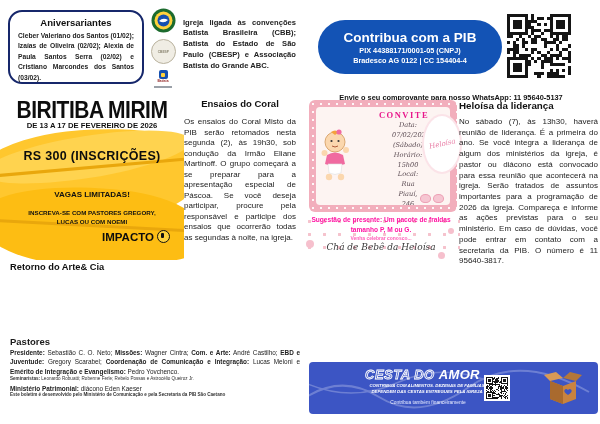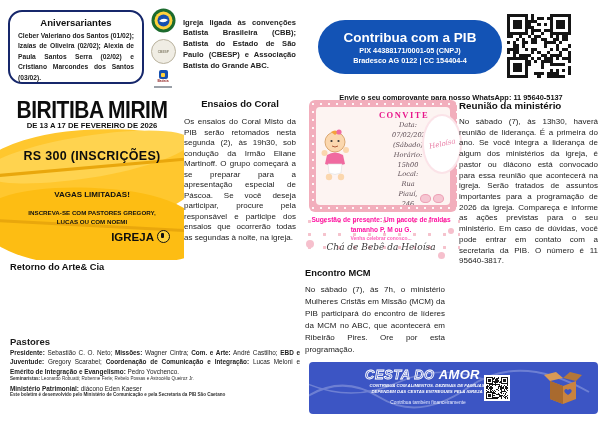--- a/index.html
+++ b/index.html
@@ -139,21 +139,21 @@
     <div class="blob" style="left:-22px;top:92px;width:232px;height:78px;background:#fdbd13;border-radius:55% 45% 60% 40%/50% 60% 45% 55%;transform:rotate(4deg);"></div>
     <div class="blob" style="left:-18px;top:40px;width:210px;height:42px;background:#ffd34f;border-radius:50%;transform:rotate(-9deg);"></div>
     <div class="blob" style="left:-10px;top:70px;width:200px;height:3px;background:#e9a70c;transform:rotate(-5deg);border-radius:2px;"></div>
     <div class="blob" style="left:-10px;top:128px;width:200px;height:3px;background:#e9a70c;transform:rotate(3deg);border-radius:2px;"></div>
     <div class="camp-title">BIRITIBA MIRIM</div>
     <div class="camp-dates">DE 13 A 17 DE FEVEREIRO DE 2026</div>
     <div class="camp-price">RS 300 (INSCRIÇÕES)</div>
     <div class="camp-vagas">VAGAS LIMITADAS!</div>
     <div class="camp-sign">INSCREVA-SE COM PASTORES GREGORY, LUCAS OU COM NOEMI</div>
     <div class="camp-brand">
-      <span>IGREJA</span>
+      <span>IMPACTO</span>
       <span class="impacto-ic"></span>
     </div>
   </section>
 
   <section class="abs arte">
     <h3>Retorno do Arte&amp; Cia</h3>
   </section>
 
   <section class="abs team">
     <p class="t2">Pastores</p>
@@ -448,27 +448,23 @@
 
   <div class="abs under">
     <p class="gift">Sugestão de presente: Um pacote de fraldas tamanho P, M ou G.</p>
     <p class="come">Venha celebrar conosco...</p>
     <p class="evt">Chá de Bebê da Heloísa</p>
   </div>
   <span class="sprinkle" style="left:306px;top:240px;"></span>
   <span class="sprinkle" style="left:448px;top:228px;width:6px;height:6px;"></span>
   <span class="sprinkle" style="left:438px;top:252px;width:7px;height:7px;"></span>
 
-  <section class="abs mcm">
-    <h3>Encontro MCM</h3>
-    <p class="just">No sábado (7), às 7h, o ministério Mulheres Cristãs em Missão (MCM) da PIB participará do encontro de líderes da MCM no ABC, que acontecerá em Ribeirão Pires. Ore por esta programação.</p>
-  </section>
 
   <section class="abs lead">
-    <h3>Reunião da ministério</h3>
+    <h3>Heloísa da liderança</h3>
     <p class="just">No sábado (7), às 13h30, haverá reunião de liderança. É a primeira do ano. Se você integra a liderança de algum dos ministérios da igreja, é pastor ou diácono está convocado para essa reunião que acontecerá na igreja. Serão tratados de assuntos importantes para a programação de 2026 da igreja. Compareça e informe as ações previstas para o seu ministério. Em caso de dúvidas, você pode entrar em contato com a secretaria da PIB. O número é 11 95640-3817.</p>
   </section>
 
   <div class="abs cesta">
     <svg class="wave" width="289" height="52" viewBox="0 0 289 52">
       <path d="M-10 40 q40 -30 80 -5 t90 -10 t120 5" stroke="#ffffff" stroke-width="2" fill="none"></path>
       <path d="M-10 18 q50 25 100 2 t110 8" stroke="#ffffff" stroke-width="1.4" fill="none"></path>
     </svg>
     <div class="cesta-title">
       <span class="lt">CESTA DO </span><span class="bd">AMOR</span>

